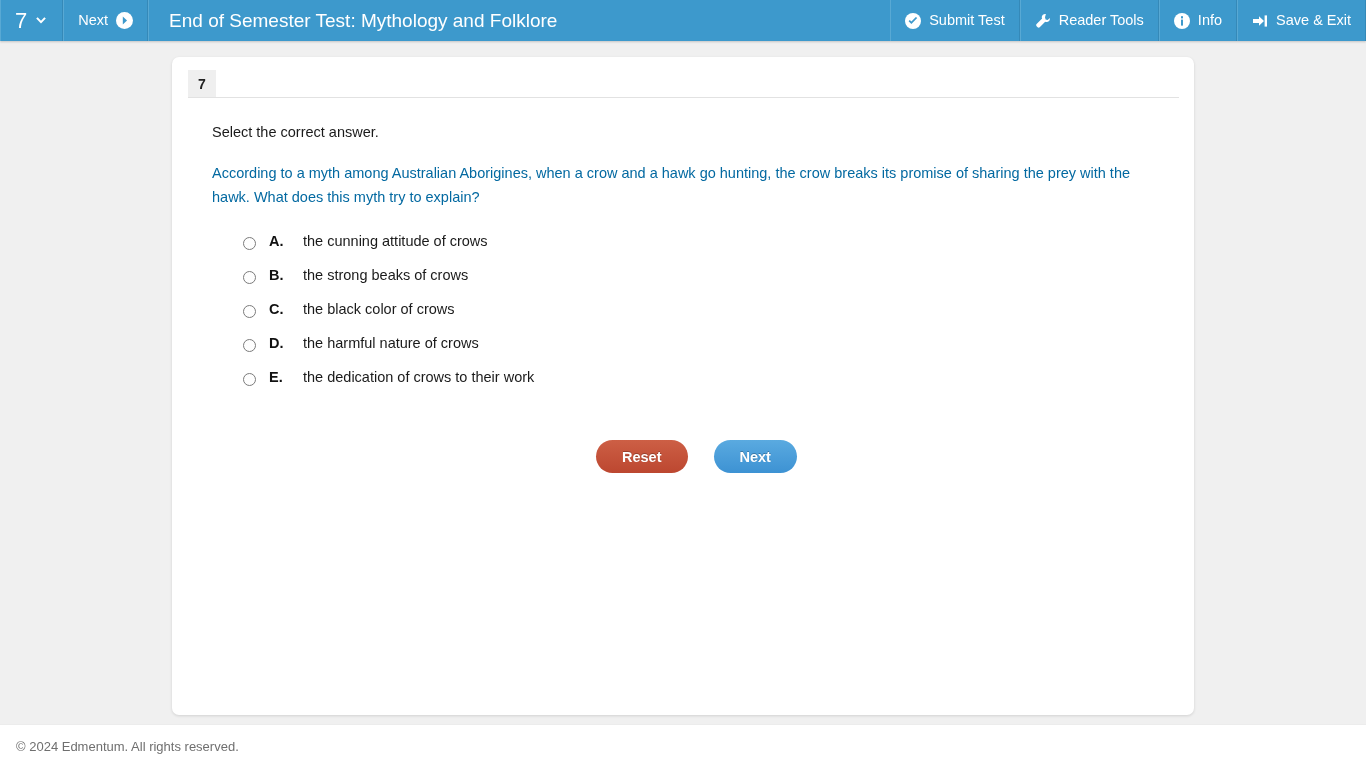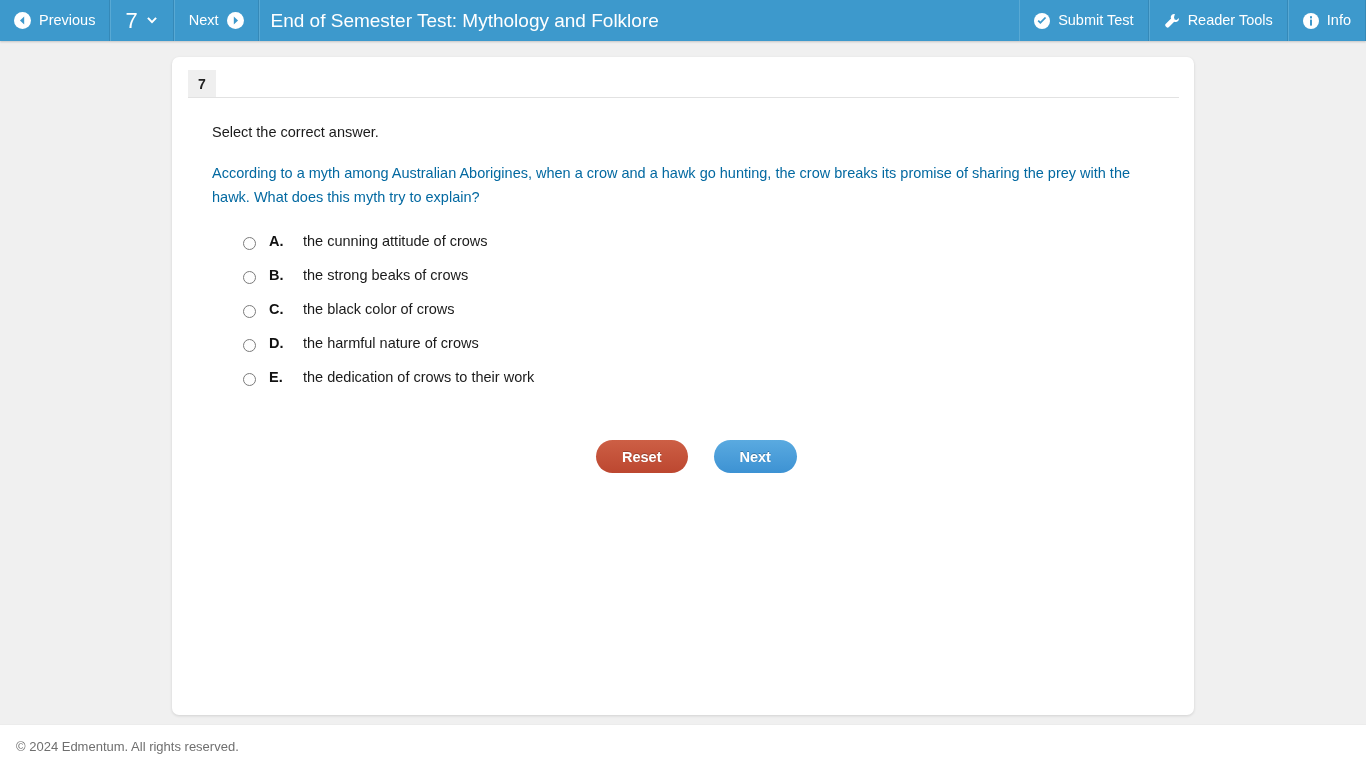--- a/index.html
+++ b/index.html
@@ -44,21 +44,21 @@
     color: #fff;
     font-size: 22px;
     cursor: pointer;
     border-left: 1px solid #58a9d4;
     border-right: 1px solid #3589b8;
     user-select: none;
   }
   .tb-title {
     flex: 1 1 auto;
     display: flex; align-items: center;
-    padding-left: 11px;
+    padding-left: 20px;
     color: #ffffff;
     font-size: 19px;
     border-left: 1px solid #58a9d4;
     white-space: nowrap;
     overflow: hidden;
   }
   .tb-right { display: flex; align-items: stretch; }
 
   .icn { display: inline-flex; align-items: center; justify-content: center; }
   .icn svg { display: block; }
@@ -159,29 +159,20 @@
     padding-left: 16px;
     border-top: 1px solid #ececec;
   }
   .footer .ftext { font-size: 13px; color: #6f6f6f; }
 </style>
 </head>
 <body>
 
 <div class="toolbar">
 
-  <div class="tb-btn tb-prev">
-    <span class="icn">
-      <svg width="17" height="17" viewBox="0 0 16 16">
-        <circle cx="8" cy="8" r="8" fill="#ffffff"></circle>
-        <path d="M9.6 4.2 L5.6 8 L9.6 11.8 Z" fill="#3d99cc"></path>
-      </svg>
-    </span>
-    <span class="lbl">Previous</span>
-  </div>
 
   <div class="tb-qnum">
     <span>7</span>
     <span class="icn">
       <svg width="14" height="14" viewBox="0 0 16 16">
         <path d="M2.5 5.2 L8 10.8 L13.5 5.2 L11.8 3.8 L8 7.7 L4.2 3.8 Z" fill="#ffffff"></path>
       </svg>
     </span>
   </div>
 
@@ -222,20 +213,29 @@
       <span class="icn">
         <svg width="16" height="16" viewBox="0 0 16 16">
           <circle cx="8" cy="8" r="8" fill="#ffffff"></circle>
           <rect x="7" y="6.6" width="2" height="6" fill="#3d99cc"></rect>
           <rect x="7" y="3.2" width="2" height="2.2" fill="#3d99cc"></rect>
         </svg>
       </span>
       <span class="lbl">Info</span>
     </div>
 
+    <div class="tb-btn">
+      <span class="icn">
+        <svg width="16" height="16" viewBox="0 0 16 16">
+          <path d="M1 6 L7 6 L7 3.2 L12 8 L7 12.8 L7 10 L1 10 Z" fill="#ffffff"></path>
+          <rect x="12.6" y="2.4" width="2.4" height="11.2" fill="#ffffff"></rect>
+        </svg>
+      </span>
+      <span class="lbl">Save &amp; Exit</span>
+    </div>
 
   </div>
 </div>
 
 <div class="card">
 
   <div class="qnum-tab">7</div>
   <div class="qnum-divider"></div>
 
   <div class="qbody">

